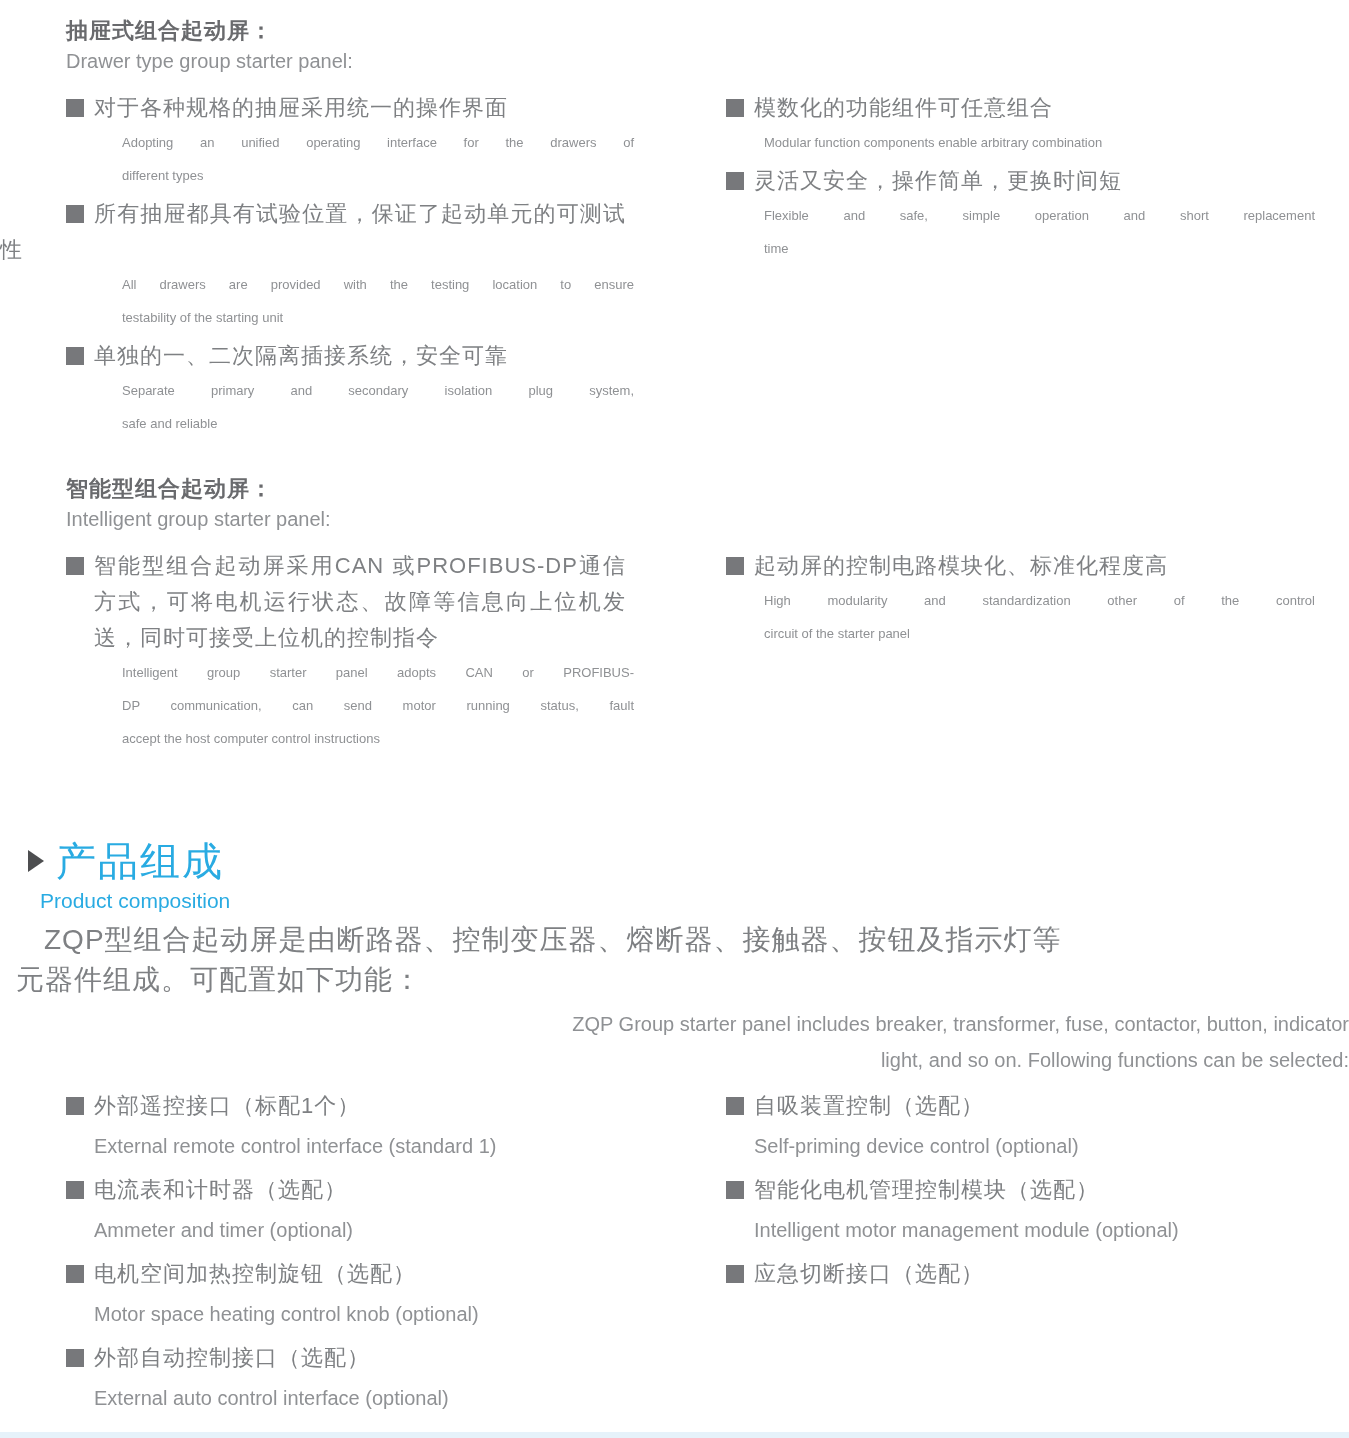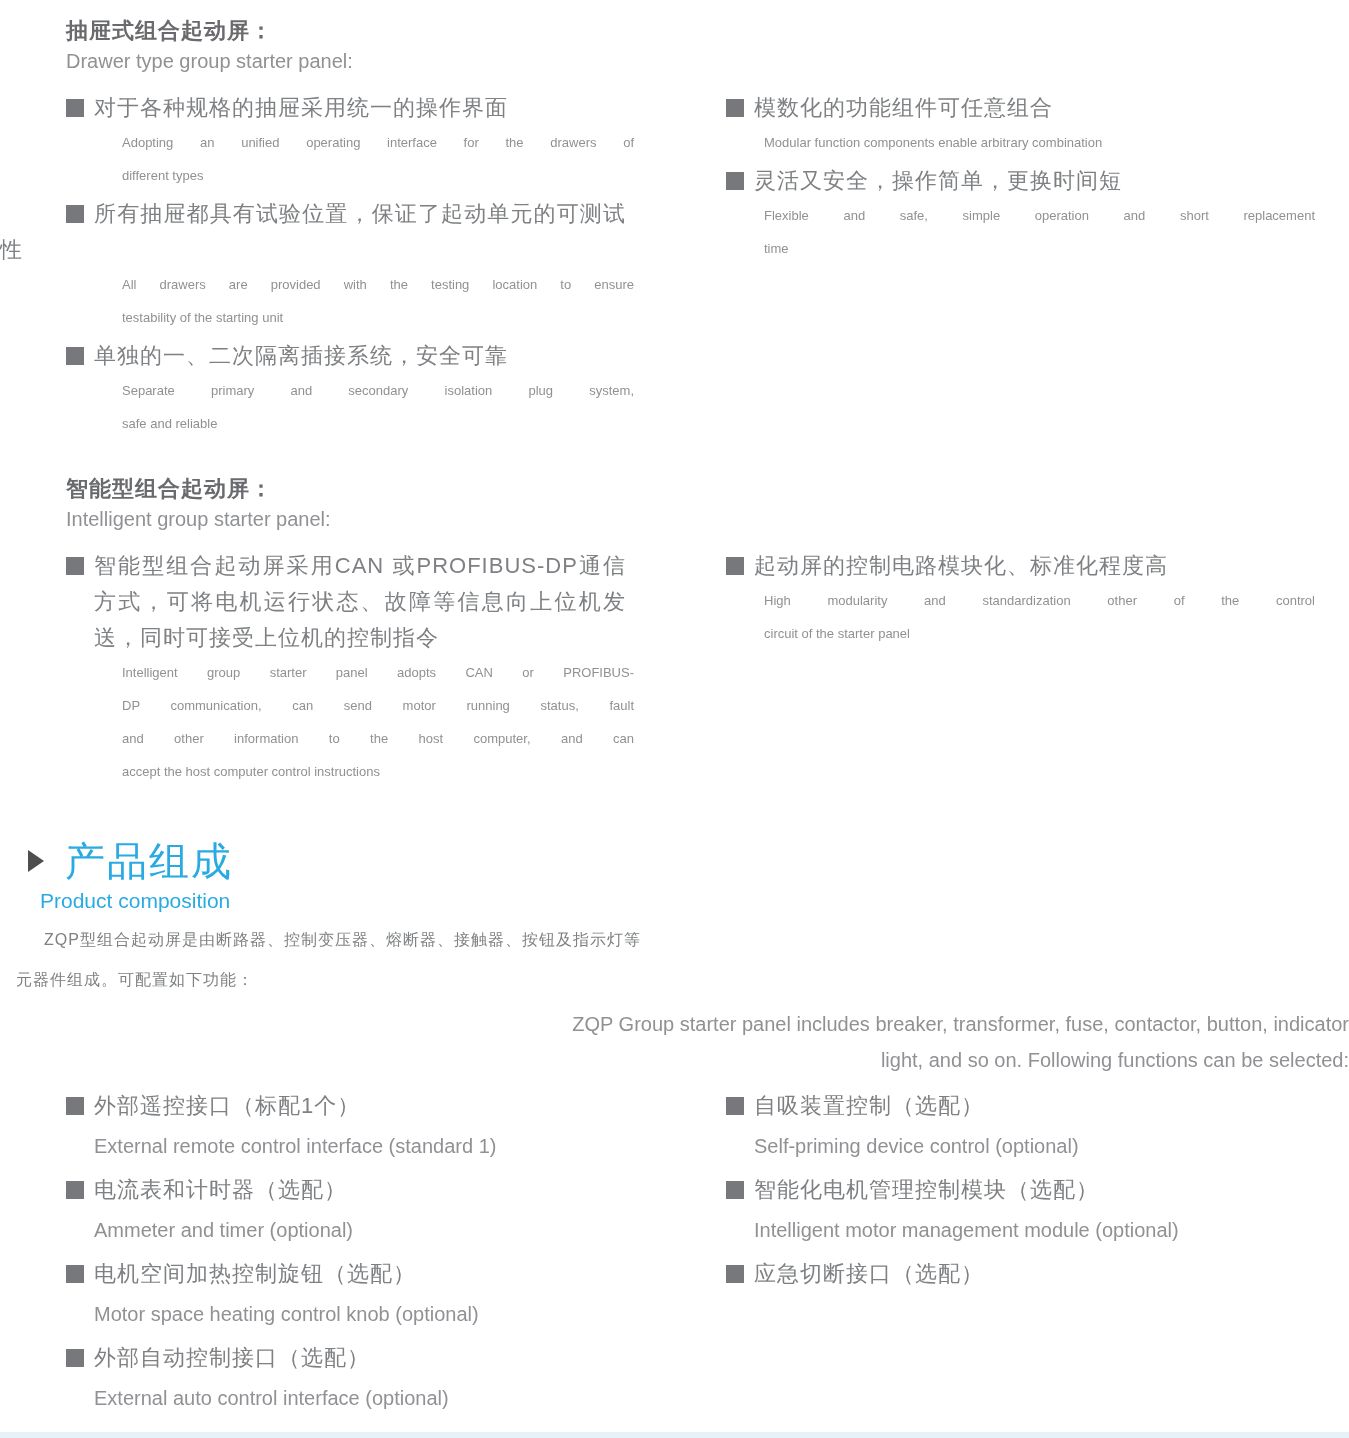--- a/index.html
+++ b/index.html
@@ -28,33 +28,33 @@
   .en-block { margin-left: 28px; width: 512px; }
   .col-r .en-block { margin-left: 10px; width: 551px; }
   .en-line { font-size: 13px; line-height: 33px; color: #8f9194; }
   .fill { text-align: justify; text-align-last: justify; }
 
   
   #sec-a .col-l .item:nth-child(2) .zh-block .zh-line:last-child { margin-left: -94px; }
 
   
   .comp-head { position: absolute; top: 838px; left: 28px; }
-  .title-row { display: flex; align-items: center; gap: 9px; }
+  .title-row { display: flex; align-items: center; }
   .tri { width: 0; height: 0; border-top: 11px solid transparent;
          border-bottom: 11px solid transparent; border-left: 16px solid #4d4e50;
          margin-right: 12px; }
   .comp-title { margin: 0; font-size: 40px; line-height: 46px; font-weight: normal;
                 color: #29abe2; letter-spacing: 2px; }
   .comp-sub { margin-left: 12px; margin-top: 2px; font-size: 21px; line-height: 30px;
               color: #29abe2; }
 
   
   .para { position: absolute; left: 0; width: 1349px; }
   .para-zh { top: 920px; }
-  .pzh { font-size: 16px; line-height: 40px; letter-spacing: 1px;
+  .pzh { font-size: 28px; line-height: 40px; letter-spacing: 1px;
          color: #7e8083; margin-left: 16px; }
   .pzh.pind { padding-left: 28px; }
   .para-en { top: 1006px; }
   .pen { font-size: 20px; line-height: 36px; color: #8f9194; margin-left: 2px; text-align: right; }
   .pen.pind { padding-left: 42px; }
 
   
   .comp-lists { position: absolute; top: 1086px; left: 0; width: 100%; }
   .comp-lists .col-l { position: absolute; left: 66px; top: 0; width: 620px; }
   .comp-lists .col-r { position: absolute; left: 726px; top: 0; width: 620px; }
@@ -143,21 +143,20 @@
           <div class="item">
     <span class="sq"></span>
     <div class="zh-block">
               <div class="zh-line fill">智能型组合起动屏采用CAN 或PROFIBUS-DP通信</div>
               <div class="zh-line fill">方式，可将电机运行状态、故障等信息向上位机发</div>
               <div class="zh-line">送，同时可接受上位机的控制指令</div>
             </div>
     <div class="en-block">
               <div class="en-line fill">Intelligent group starter panel adopts CAN or PROFIBUS-</div>
               <div class="en-line fill">DP communication, can send motor running status, fault</div>
-              <div class="en-line fill">and other information to the host computer, and can</div>
               <div class="en-line">accept the host computer control instructions</div>
             </div>
   </div>
         </div>
     </div>
     <div class="col-r">
       <div class="items">
           <div class="item">
     <span class="sq"></span>
     <div class="zh-block">

